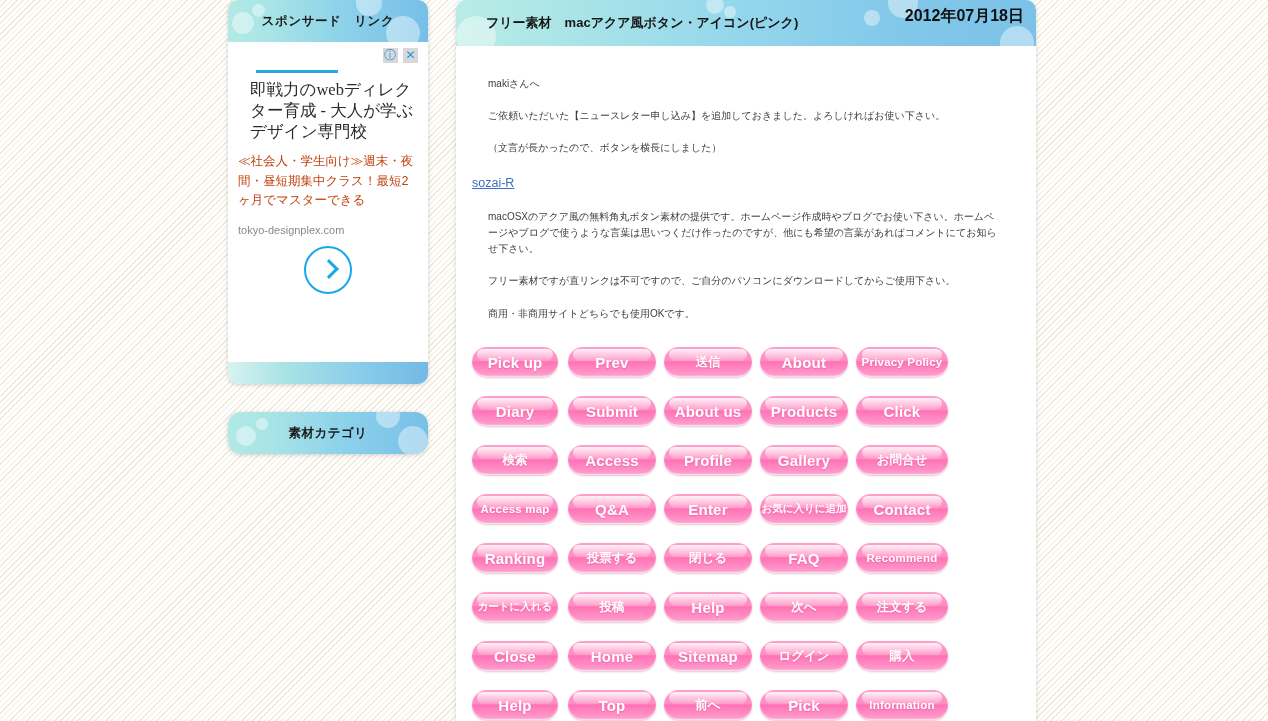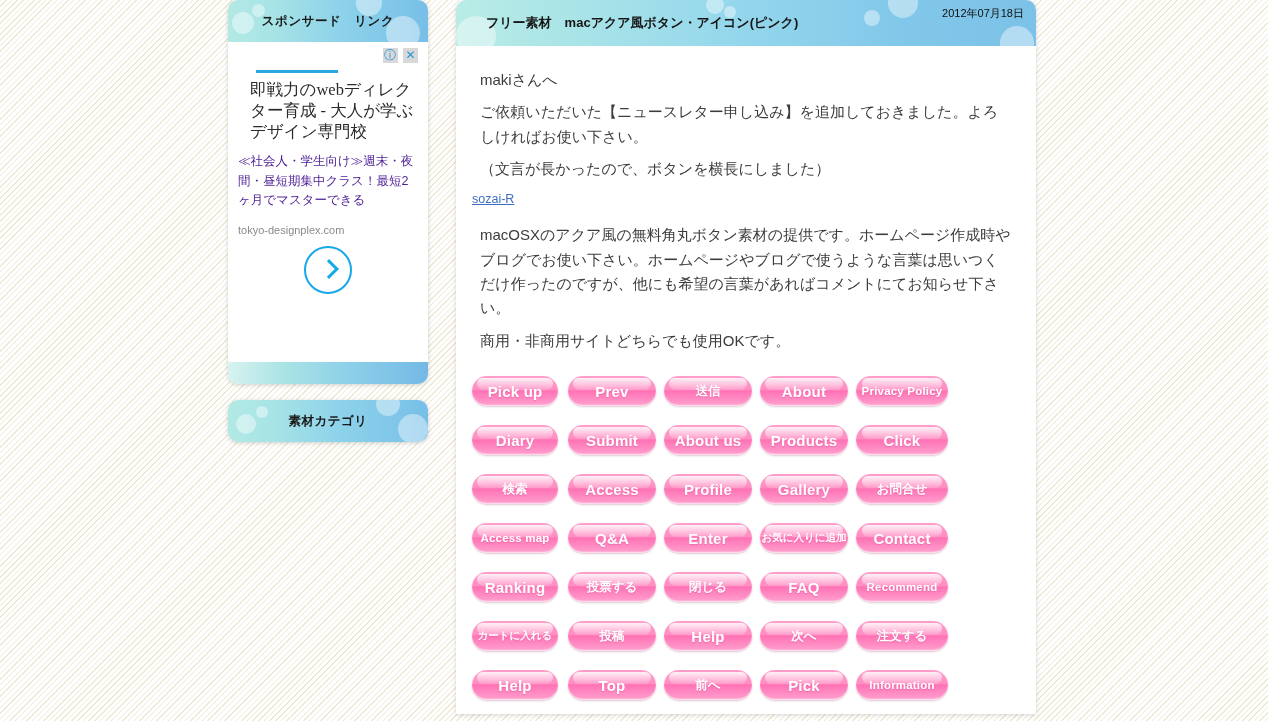--- a/index.html
+++ b/index.html
@@ -94,21 +94,21 @@
   }
   .ad-title {
     font-size: 16.5px;
     color: #2a2a2a;
     line-height: 1.28;
     margin: 0 0 10px 12px;
     font-family: "Liberation Serif", serif;
   }
   .ad-desc {
     font-size: 12.5px;
-    color: #4c1d95;
+    color: #c2410c;
     line-height: 1.55;
     margin: 0 0 14px 0;
   }
   .ad-url {
     font-size: 11px;
     color: #8a8a8a;
     margin: 0 0 10px 0;
   }
   .ad-arrow {
     width: 48px; height: 48px;
@@ -119,21 +119,21 @@
   }
   .ad-arrow:before {
     content: "";
     position: absolute;
     left: 16px; top: 14px;
     width: 11px; height: 11px;
     border-top: 3px solid #16a9e8;
     border-right: 3px solid #16a9e8;
     transform: rotate(45deg);
   }
-  .sidebar-panel2 { margin-top: 16px; }
+  .sidebar-panel2 { margin-top: 28px; border-radius: 13px; }
 
   
   .main {
     position: absolute;
     left: 456px; top: 0px;
     width: 580px;
     background: #fff;
     border-radius: 10px 10px 0 0;
     box-shadow: 0 1px 4px rgba(120,120,120,0.3);
     overflow: hidden;
@@ -149,33 +149,33 @@
     left: 30px; top: 0;
     line-height: 46px;
     font-size: 13px;
     font-weight: bold;
     color: #161616;
     z-index: 4;
   }
   .art-head .art-date {
     position: absolute;
     right: 12px; top: 6px;
-    font-size: 11px;
-    font-weight: normal;
+    font-size: 16px;
+    font-weight: bold;
     color: #0f0f0f;
     z-index: 4;
   }
   .art-body {
     padding: 14px 16px 0 16px;
   }
   .art-p {
-    font-size: 15px;
+    font-size: 10px;
     color: #3c3c3c;
     line-height: 1.62;
-    margin: 8px;
+    margin: 16px;
   }
   .art-link {
     display: block;
     font-size: 12.5px;
     color: #3c6fc4;
     text-decoration: underline;
     line-height: 1.62;
   }
 
   
@@ -295,20 +295,21 @@
       <div class="art-date">2012年07月18日</div>
     </div>
 
     <div class="art-body">
       <p class="art-p">makiさんへ</p>
       <p class="art-p">ご依頼いただいた【ニュースレター申し込み】を追加しておきました。よろしければお使い下さい。</p>
       <p class="art-p">（文言が長かったので、ボタンを横長にしました）</p>
       <a class="art-link" style="margin-bottom:14px;" href="#">sozai-R</a>
 
       <p class="art-p">macOSXのアクア風の無料角丸ボタン素材の提供です。ホームページ作成時やブログでお使い下さい。ホームページやブログで使うような言葉は思いつくだけ作ったのですが、他にも希望の言葉があればコメントにてお知らせ下さい。</p>
+      <p class="art-p">フリー素材ですが直リンクは不可ですので、ご自分のパソコンにダウンロードしてからご使用下さい。</p>
       <p class="art-p">商用・非商用サイトどちらでも使用OKです。</p>
 
       <div class="btn-grid">
           <div class="btn-row">
             <div class="cell c0">
               <div class="aqua w-s">
                 <span class="lbl en">Pick up</span>
               </div>
             </div>
             <div class="cell c1">
@@ -457,20 +458,47 @@
               </div>
             </div>
             <div class="cell c3">
               <div class="aqua w-m">
                 <span class="lbl jp">次へ</span>
               </div>
             </div>
             <div class="cell c4">
               <div class="aqua w-w">
                 <span class="lbl jp">注文する</span>
+              </div>
+            </div>
+          </div>
+          <div class="btn-row">
+            <div class="cell c0">
+              <div class="aqua w-s">
+                <span class="lbl en">Close</span>
+              </div>
+            </div>
+            <div class="cell c1">
+              <div class="aqua w-m">
+                <span class="lbl en">Home</span>
+              </div>
+            </div>
+            <div class="cell c2">
+              <div class="aqua w-m">
+                <span class="lbl en">Sitemap</span>
+              </div>
+            </div>
+            <div class="cell c3">
+              <div class="aqua w-m">
+                <span class="lbl jp">ログイン</span>
+              </div>
+            </div>
+            <div class="cell c4">
+              <div class="aqua w-w">
+                <span class="lbl jp">購入</span>
               </div>
             </div>
           </div>
           <div class="btn-row">
             <div class="cell c0">
               <div class="aqua w-s">
                 <span class="lbl en">Help</span>
               </div>
             </div>
             <div class="cell c1">

